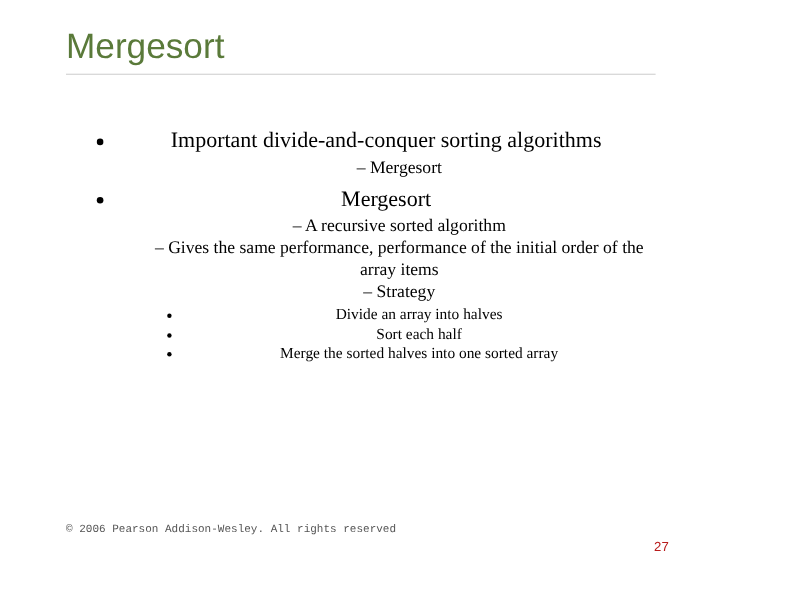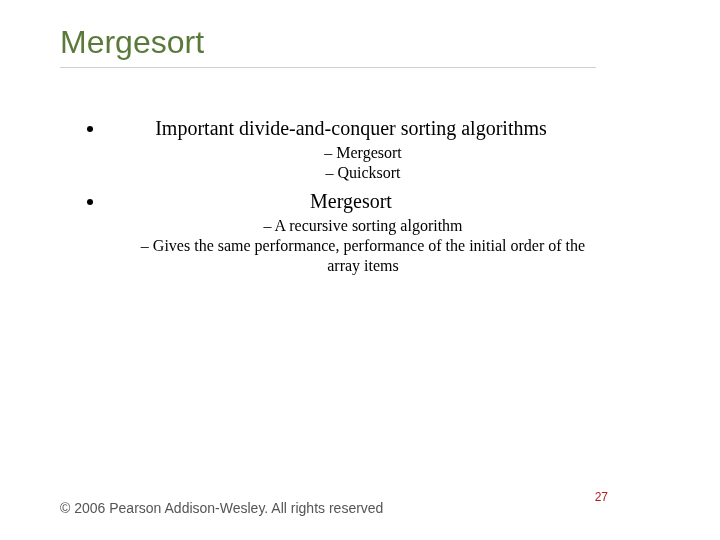--- a/index.html
+++ b/index.html
@@ -8,44 +8,51 @@
   .title { font-size: 32px; color: #5a7a3a; font-family: Arial, Helvetica, sans-serif; font-weight: 400; margin-bottom: 6px; }
   .rule { border: none; border-top: 1px solid #d0d0d0; margin-bottom: 48px; }
   .content { font-size: 20px; line-height: 1.25; }
   ul.lvl1 { list-style: disc; padding-left: 46px; text-align: center; }
   ul.lvl1 > li { margin-bottom: 2px; }
   ul.lvl2 { list-style: none; padding-left: 24px; font-size: 16px; margin-top: 2px; margin-bottom: 6px; }
   ul.lvl2 > li::before { content: "–  "; }
   ul.lvl2 > li { margin-bottom: 0px; }
   ul.lvl3 { list-style: disc; padding-left: 36px; font-size: 14px; margin-top: 2px; }
   ul.lvl3 > li { margin-bottom: 0px; }
-  .footer-left { position: absolute; left: 60px; bottom: 24px; font-size: 14px; font-family: Liberation Sans, sans-serif; color: #555; }
+  .footer-left { position: absolute; left: 60px; bottom: 52px; font-size: 10px; font-family: Liberation Mono, monospace; color: #555; }
   .footer-right { position: absolute; right: 48px; bottom: 36px; font-size: 12px; font-family: Arial, Helvetica, sans-serif; color: #b91c1c; }
 </style>
 </head>
 <body>
 
 <div class="slide">
   <h1 class="title">Mergesort</h1>
   <hr class="rule">
 
   <div class="content">
     <ul class="lvl1">
       <li>
         <span>Important divide-and-conquer sorting algorithms</span>
         <ul class="lvl2">
           <li><span>Mergesort</span></li>
-          <li><span>Quicksort</span></li>
         </ul>
       </li>
       <li>
         <span>Mergesort</span>
         <ul class="lvl2">
-          <li><span>A recursive sorting algorithm</span></li>
+          <li><span>A recursive sorted algorithm</span></li>
           <li><span>Gives the same performance, performance of the initial order of the array items</span></li>
+          <li>
+            <span>Strategy</span>
+            <ul class="lvl3">
+              <li><span>Divide an array into halves</span></li>
+              <li><span>Sort each half</span></li>
+              <li><span>Merge the sorted halves into one sorted array</span></li>
+            </ul>
+          </li>
         </ul>
       </li>
     </ul>
   </div>
 
   <div class="footer-left">© 2006 Pearson Addison-Wesley. All rights reserved</div>
   <div class="footer-right">27</div>
 </div>
 
 </body></html>

